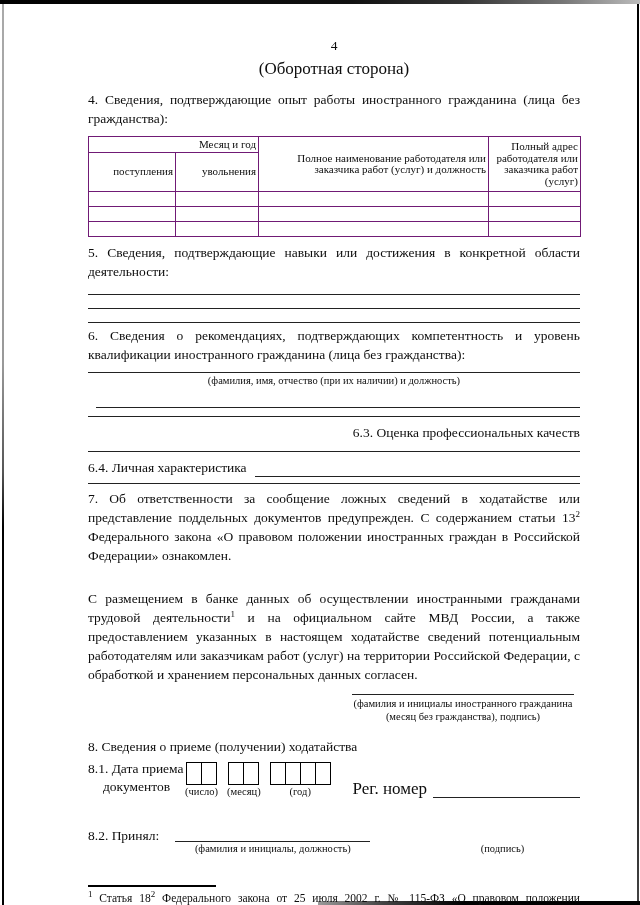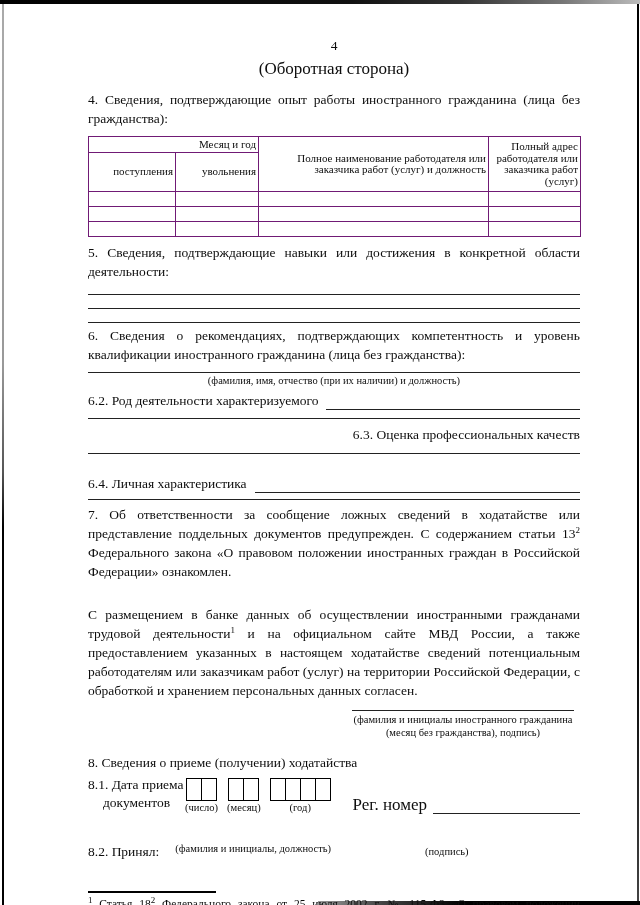--- a/index.html
+++ b/index.html
@@ -54,21 +54,21 @@
   .cells{display:flex;}
   .dcell{width:14px;height:21px;border:1px solid #000;background:#fff;}
   .dcell + .dcell{margin-left:-1px;}
   .reg{margin-left:auto;display:flex;align-items:flex-end;padding-top:8px;}
   .reg .lbl{white-space:nowrap;font-size:17px;}
   .reg .fill{width:147px;border-bottom:1px solid #222;height:16px;margin-left:6px;}
 
   
   .row82{display:flex;margin-top:28px;font-size:13.5px;line-height:19px;}
   .row82 .lbl82{white-space:nowrap;margin-right:16px;}
-  .sigcol{display:flex;}
+  .sigcol{display:flex;flex-direction:column;}
   .sigcol .line{border-bottom:1px solid #222;height:15px;}
   .sigcol-name{width:195px;}
   .sigcol-sign{width:155px;margin-left:auto;align-items:center;}
 
   .footnote{margin-top:30px;}
   .fn-sep{width:128px;border-top:2px solid #000;margin-bottom:3px;}
   .fn-text{font-size:11.5px;line-height:16px;text-align:justify;}
 </style>
 </head>
 <body>
@@ -128,32 +128,31 @@
   <div class="fill-line"></div>
   <div class="fill-line"></div>
   <div class="fill-line"></div>
 
   <div class="body-text" style="margin-top:3px;">6. Сведения о рекомендациях, подтверждающих компетентность и уровень квалификации иностранного гражданина (лица без гражданства):</div>
 
   <div class="rule-gap" style="height:8px;"></div>
   <div class="caption" style="margin-top:1px;">(фамилия, имя, отчество (при их наличии) и должность)</div>
 
   <div class="labelline" style="margin-top:4px;">
-    <span class="lbl">6.2. Род деятельности характеризуемого</span>
     <span class="fill"></span>
   </div>
   <div class="rule-gap" style="height:8px;"></div>
 
   <div class="labelline" style="margin-top:6px;flex-direction:column;">
     <span class="lbl">6.3. Оценка профессиональных качеств</span>
     <span class="fill"></span>
   </div>
   <div class="rule-gap" style="height:8px;"></div>
 
-  <div class="labelline" style="margin-top:20px;">
+  <div class="labelline" style="margin-top:6px;">
     <span class="lbl">6.4. Личная характеристика</span>
     <span class="fill"></span>
   </div>
   <div class="rule-gap" style="height:6px;"></div>
 
   <div class="body-text" style="margin-top:5px;"><span>7. Об ответственности за сообщение ложных сведений в ходатайстве или представление поддельных документов предупрежден. С содержанием статьи 13</span><sup>2</sup><span> Федерального закона «О правовом положении иностранных граждан в Российской Федерации» ознакомлен.</span></div>
 
   <div class="body-text"><span>С размещением в банке данных об осуществлении иностранными гражданами трудовой деятельности</span><sup>1</sup><span> и на официальном сайте МВД России, а также предоставлением указанных в настоящем ходатайстве сведений потенциальным работодателям или заказчикам работ (услуг) на территории Российской Федерации, с обработкой и хранением персональных данных согласен.</span></div>
 
   <div class="sig-block">

